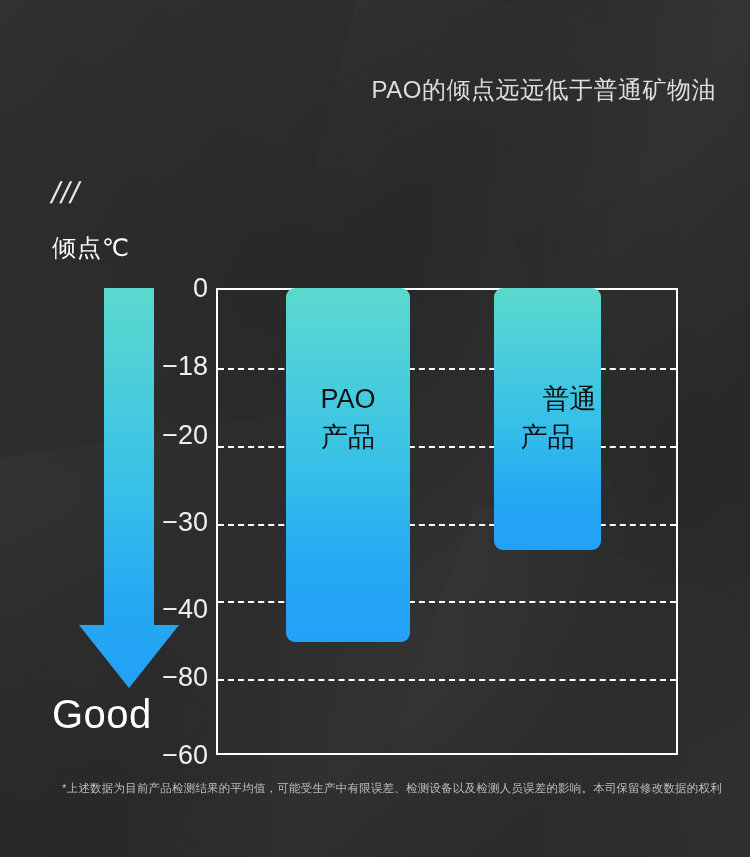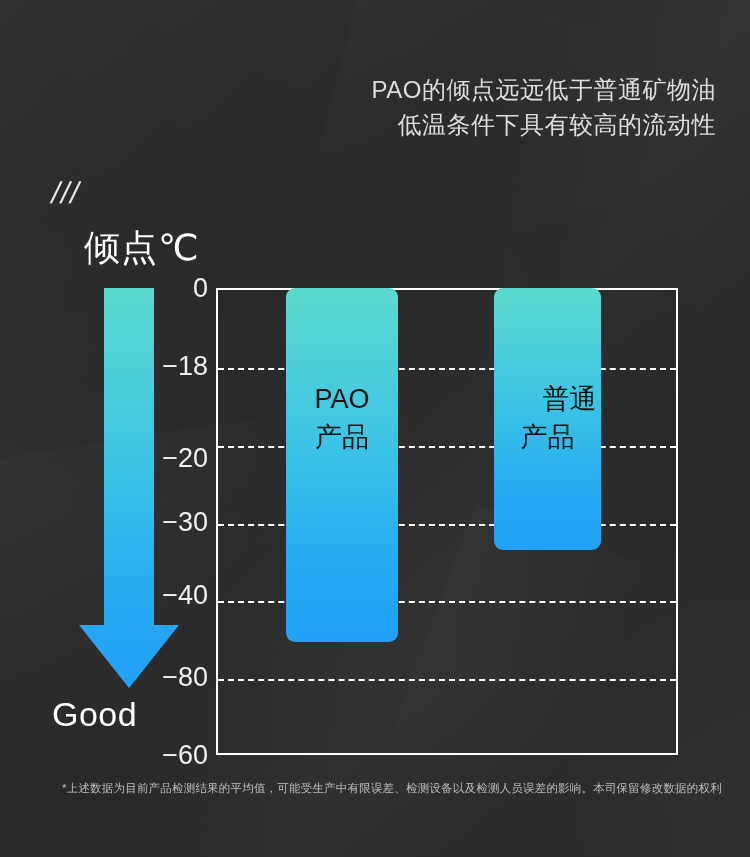--- a/index.html
+++ b/index.html
@@ -73,39 +73,38 @@
     font-weight: 300;
     letter-spacing: 1px;
     transform: skewX(-12deg);
     font-family: "Liberation Sans", sans-serif;
   }
   .axis-name {
     position: absolute;
     left: 52px;
     top: 230px;
     color: #ffffff;
-    font-size: 36px;
+    font-size: 24px;
     line-height: 36px;
     letter-spacing: 1px;
     white-space: nowrap;
-    margin-left: 32px;
   }
   .arrow {
     position: absolute;
     left: 79px;
     top: 288px;
     width: 100px;
     height: 400px;
   }
   .good-label {
     position: absolute;
     left: 52px;
     top: 695px;
     color: #ffffff;
-    font-size: 34px;
+    font-size: 40px;
     line-height: 38px;
     letter-spacing: 0.5px;
   }
 
   
   .chart {
     position: absolute;
     left: 216px;
     top: 288px;
     width: 462px;
@@ -170,21 +169,20 @@
 <div class="page">
 
   <div class="tex tex1"></div>
   <div class="tex tex2"></div>
   <div class="tex tex3"></div>
   <div class="tex tex4"></div>
 
   <div class="header">
     <div class="subtitle">
       <div>PAO的倾点远远低于普通矿物油</div>
-      <div>低温条件下具有较高的流动性</div>
     </div>
   </div>
 
   <div class="slashes">///</div>
   <div class="axis-name">倾点℃</div>
 
   <svg class="arrow" viewBox="0 0 100 400" preserveAspectRatio="none">
     <defs>
       <linearGradient id="arrowgrad" x1="0" y1="0" x2="0" y2="1">
         <stop offset="0%" stop-color="#5bd9cd"></stop>
@@ -195,35 +193,35 @@
       </linearGradient>
     </defs>
     <polygon points="0,0 50,0 50,337 75,337 25,400 -25,337 0,337" transform="translate(25,0)" fill="url(#arrowgrad)"></polygon>
   </svg>
 
   <div class="good-label">Good</div>
 
   <div class="ticklabels">
     <div class="ticklabel" style="top:0px;">0</div>
     <div class="ticklabel" style="top:77.8px;">−18</div>
-    <div class="ticklabel" style="top:170px;">−20</div>
+    <div class="ticklabel" style="top:147px;">−20</div>
     <div class="ticklabel" style="top:233.5px;">−30</div>
-    <div class="ticklabel" style="top:307px;text-align:right;">−40</div>
+    <div class="ticklabel" style="top:321px;text-align:right;">−40</div>
     <div class="ticklabel" style="top:389.1px;">−80</div>
     <div class="ticklabel" style="top:467px;">−60</div>
   </div>
 
   <div class="chart">
     <div class="gridline" style="top:77.8px;"></div>
     <div class="gridline" style="top:155.6px;"></div>
     <div class="gridline" style="top:233.5px;"></div>
     <div class="gridline" style="top:311.3px;"></div>
     <div class="gridline" style="top:389.1px;"></div>
 
-    <div class="bar" style="left:68px; top:-2px; width:112px; height:354px;">
+    <div class="bar" style="left:68px; top:-2px; width:124px; height:354px;">
       <div class="bar-label" style="top:93px;">PAO</div>
       <div class="bar-label" style="top:131px;">产品</div>
     </div>
 
     <div class="bar" style="left:276px; top:-2px; width:107px; height:262px;">
       <div class="bar-label" style="top:93px;padding-left:44px;">普通</div>
       <div class="bar-label" style="top:131px;">产品</div>
     </div>
   </div>
 

